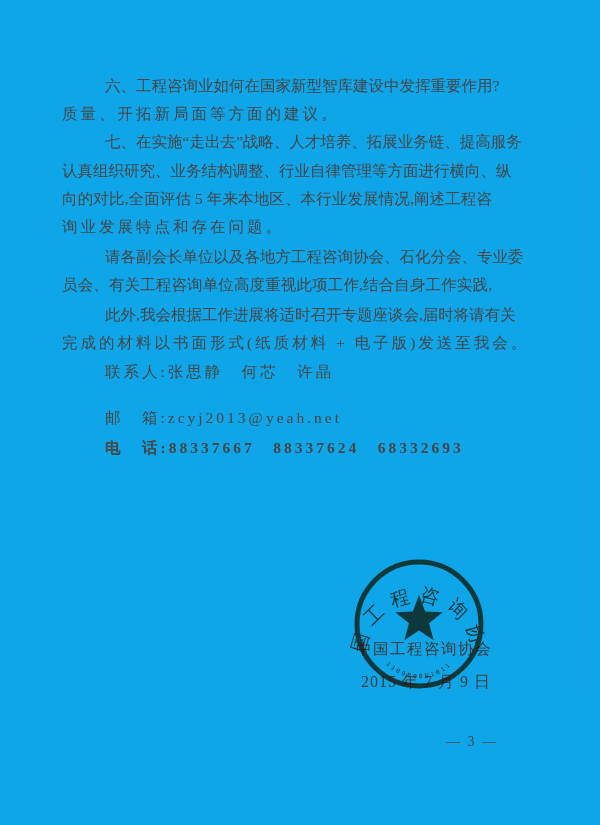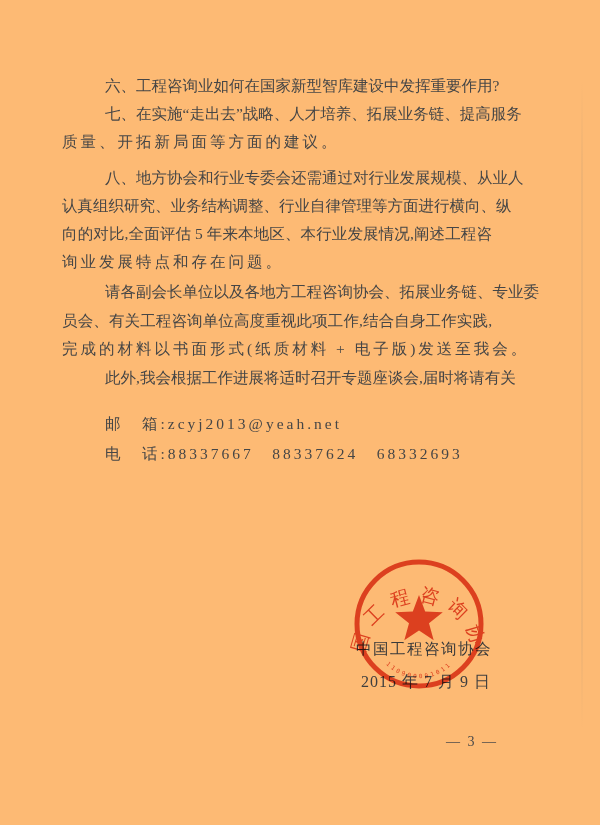--- a/index.html
+++ b/index.html
@@ -3,21 +3,21 @@
 <meta charset="utf-8">
 <style>
   html,body{margin:0;padding:0;}
   body{
     width:600px;height:825px;
     background:#f4f4f2;
     font-family:"Liberation Serif","DejaVu Serif",serif;
   }
   .page{
     position:relative;width:600px;height:825px;
-    background:#fdba74;overflow:hidden;
+    background:#0ea5e9;overflow:hidden;
   }
   
   .scan-line{
     position:absolute;left:581px;top:80px;width:2px;height:650px;
     background:linear-gradient(to bottom,rgba(0,0,0,0),rgba(120,120,115,0.10) 15%,rgba(120,120,115,0.10) 85%,rgba(0,0,0,0));
   }
   .body-text{
     position:absolute;left:62px;top:72px;width:430px;
     font-size:15.5px;color:#464646;
   }
@@ -57,32 +57,32 @@
     font-family:"DejaVu Sans Mono",monospace;
   }
 </style>
 </head>
 <body>
 
 <div class="page">
 
   <div class="body-text">
       <div class="ln indent just">六、工程咨询业如何在国家新型智库建设中发挥重要作用?</div>
+      <div class="ln">质量、开拓新局面等方面的建议。</div>
       <div class="ln indent just">七、在实施“走出去”战略、人才培养、拓展业务链、提高服务</div>
-      <div class="ln">质量、开拓新局面等方面的建议。</div>
-      <div class="ln indent just" style="margin-top: 7px;">八、地方协会和行业专委会还需通过对行业发展规模、从业人</div>
       <div class="ln just">认真组织研究、业务结构调整、行业自律管理等方面进行横向、纵</div>
       <div class="ln just">向的对比,全面评估 5 年来本地区、本行业发展情况,阐述工程咨</div>
       <div class="ln">询业发展特点和存在问题。</div>
-      <div class="ln indent just" style="margin-top: 2px;">请各副会长单位以及各地方工程咨询协会、拓展业务链、专业委</div>
+      <div class="ln indent just" style="margin-top: 2px;">请各副会长单位以及各地方工程咨询协会、石化分会、专业委</div>
       <div class="ln just">员会、有关工程咨询单位高度重视此项工作,结合自身工作实践,</div>
+      <div class="ln indent just" style="margin-top: 1px;">此外,我会根据工作进展将适时召开专题座谈会,届时将请有关</div>
       <div class="ln">完成的材料以书面形式(纸质材料 + 电子版)发送至我会。</div>
-      <div class="ln indent just" style="margin-top: 1px;">此外,我会根据工作进展将适时召开专题座谈会,届时将请有关</div>
+      <div class="ln indent" style="margin-top: 1px;">联系人:张思静　何芯　许晶</div>
       <div class="ln indent" style="margin-top: 18px;">邮　箱:zcyj2013@yeah.net</div>
-      <div class="ln indent" style="margin-top: 2px;">电　话:88337667　88337624　68332693</div>
+      <div class="ln indent" style="margin-top: 2px; font-weight: bold;">电　话:88337667　88337624　68332693</div>
     </div>
 
   <div class="sig-org">中国工程咨询协会</div>
   <div class="sig-date">2015 年 7 月 9 日</div>
 
   <div class="seal">
     <svg viewBox="0 0 140 140" xmlns="http://www.w3.org/2000/svg">
       <defs>
         <path id="arcTop" d="M 16.5,101 A 53.5,53.5 0 1 1 123.5,101" fill="none"></path>
         <path id="arcBottom" d="M 28,97 A 46,46 0 0 0 112,97" fill="none"></path>

